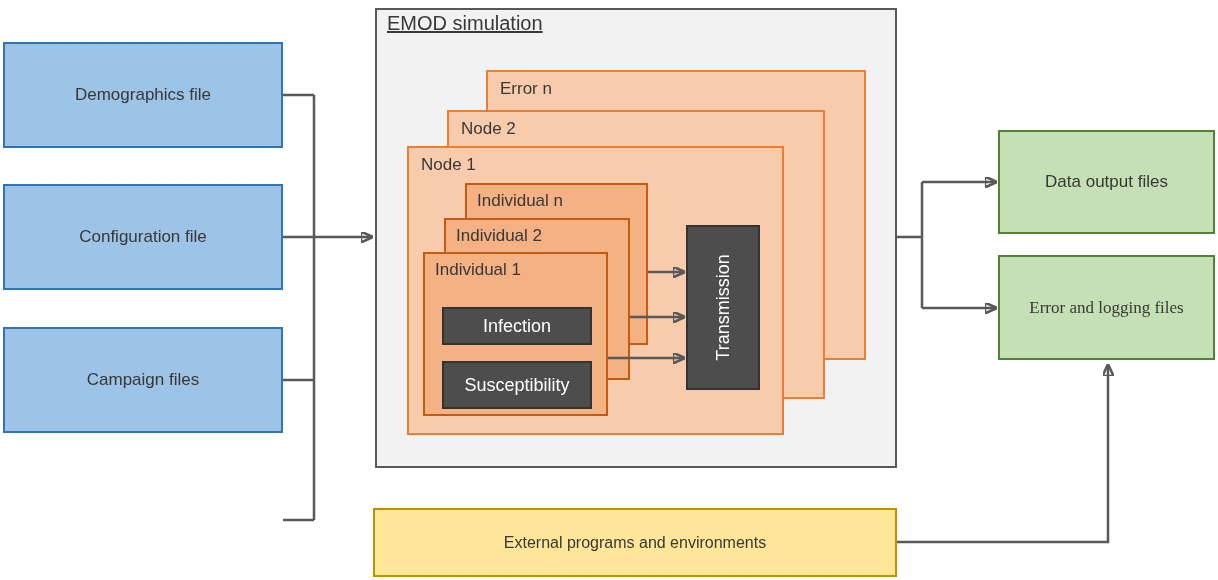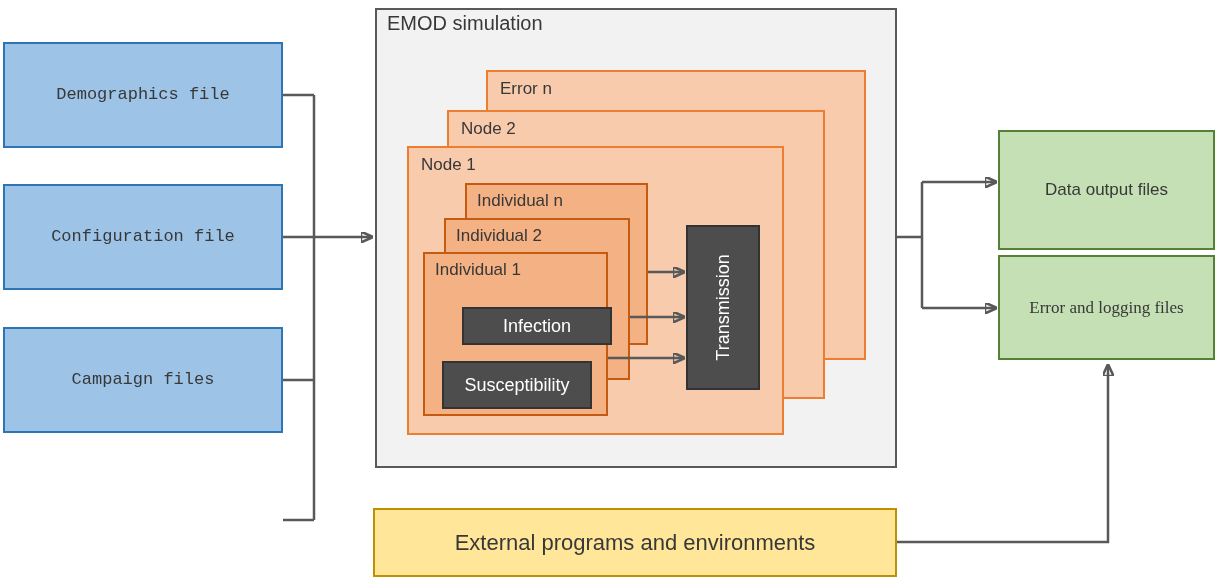--- a/index.html
+++ b/index.html
@@ -4,50 +4,50 @@
 <style>
   html,body{margin:0;padding:0;background:#ffffff;}
   .canvas{
     position:relative;width:1218px;height:580px;overflow:hidden;
     font-family:"Liberation Sans","DejaVu Sans",sans-serif;
     color:#383838;background:#ffffff;
   }
   .abs{position:absolute;box-sizing:border-box;}
   .centered{display:flex;align-items:center;justify-content:center;text-align:center;}
   
-  .input-box{left:3px;width:280px;height:106px;background:#9DC3E6;border:2.5px solid #2E75B6;font-size:17px;line-height:1.35;padding:0 22px;font-family:Liberation Mono, monospace;}
+  .input-box{left:3px;width:280px;height:106px;background:#9DC3E6;border:2.5px solid #2E75B6;font-size:17px;line-height:1.35;padding:0 22px;}
   #in-demographics{top:42px}
   #in-configuration{top:184px}
   #in-campaign{top:327px}
   #in-optional{top:470px}
   
   .panel{left:375px;top:8px;width:522px;height:460px;background:#F2F2F2;border:2.5px solid #595959;}
-  .panel-title{left:387px;top:12px;font-size:20px;}
+  .panel-title{left:387px;top:12px;font-size:20px;text-decoration:underline;}
   
   .node{background:#F8CBAD;border:2px solid #ED7D31;font-size:17px;padding:7px 0 0 12px;}
   #node-n{left:486px;top:70px;width:380px;height:290px;}
   #node-2{left:447px;top:110px;width:378px;height:289px;}
   #node-1{left:407px;top:146px;width:377px;height:289px;}
   
   .individual{background:#F4B183;border:2.5px solid #C55A11;font-size:17px;padding:6px 0 0 10px;}
   #individual-n{left:465px;top:183px;width:183px;height:162px;}
   #individual-2{left:444px;top:218px;width:186px;height:162px;}
   #individual-1{left:423px;top:252px;width:185px;height:164px;}
   
   .component{background:#4D4D4D;border:2px solid #333333;color:#FFFFFF;font-size:18px;}
-  #infection{left:442px;top:307px;width:150px;height:38px;margin-left:20px;}
+  #infection{left:442px;top:307px;width:150px;height:38px;}
   #susceptibility{left:442px;top:361px;width:150px;height:48px;}
   #transmission{left:686px;top:225px;width:74px;height:165px;}
   #transmission .vtext{transform:rotate(-90deg);white-space:nowrap;}
   
   .output-box{left:998px;width:217px;background:#C5E0B4;border:2.5px solid #538135;font-size:17px;padding:0 8px;}
-  #out-data{top:130px;height:120px;}
+  #out-data{top:130px;height:104px;}
   #out-error{top:255px;height:105px;font-family:Liberation Serif, serif;}
   
-  .external-box{left:373px;top:508px;width:524px;height:69px;background:#FFE699;border:2.5px solid #BF9000;font-size:22px;}
+  .external-box{left:373px;top:508px;width:524px;height:69px;background:#FFE699;border:2.5px solid #BF9000;font-size:16px;}
   
   .wires{position:absolute;left:0;top:0;pointer-events:none;}
   .wires path{stroke:#595959;stroke-width:2.5;fill:none;}
 </style>
 </head>
 <body>
 
 <div class="canvas">
 
   <div class="abs centered input-box" id="in-demographics">

